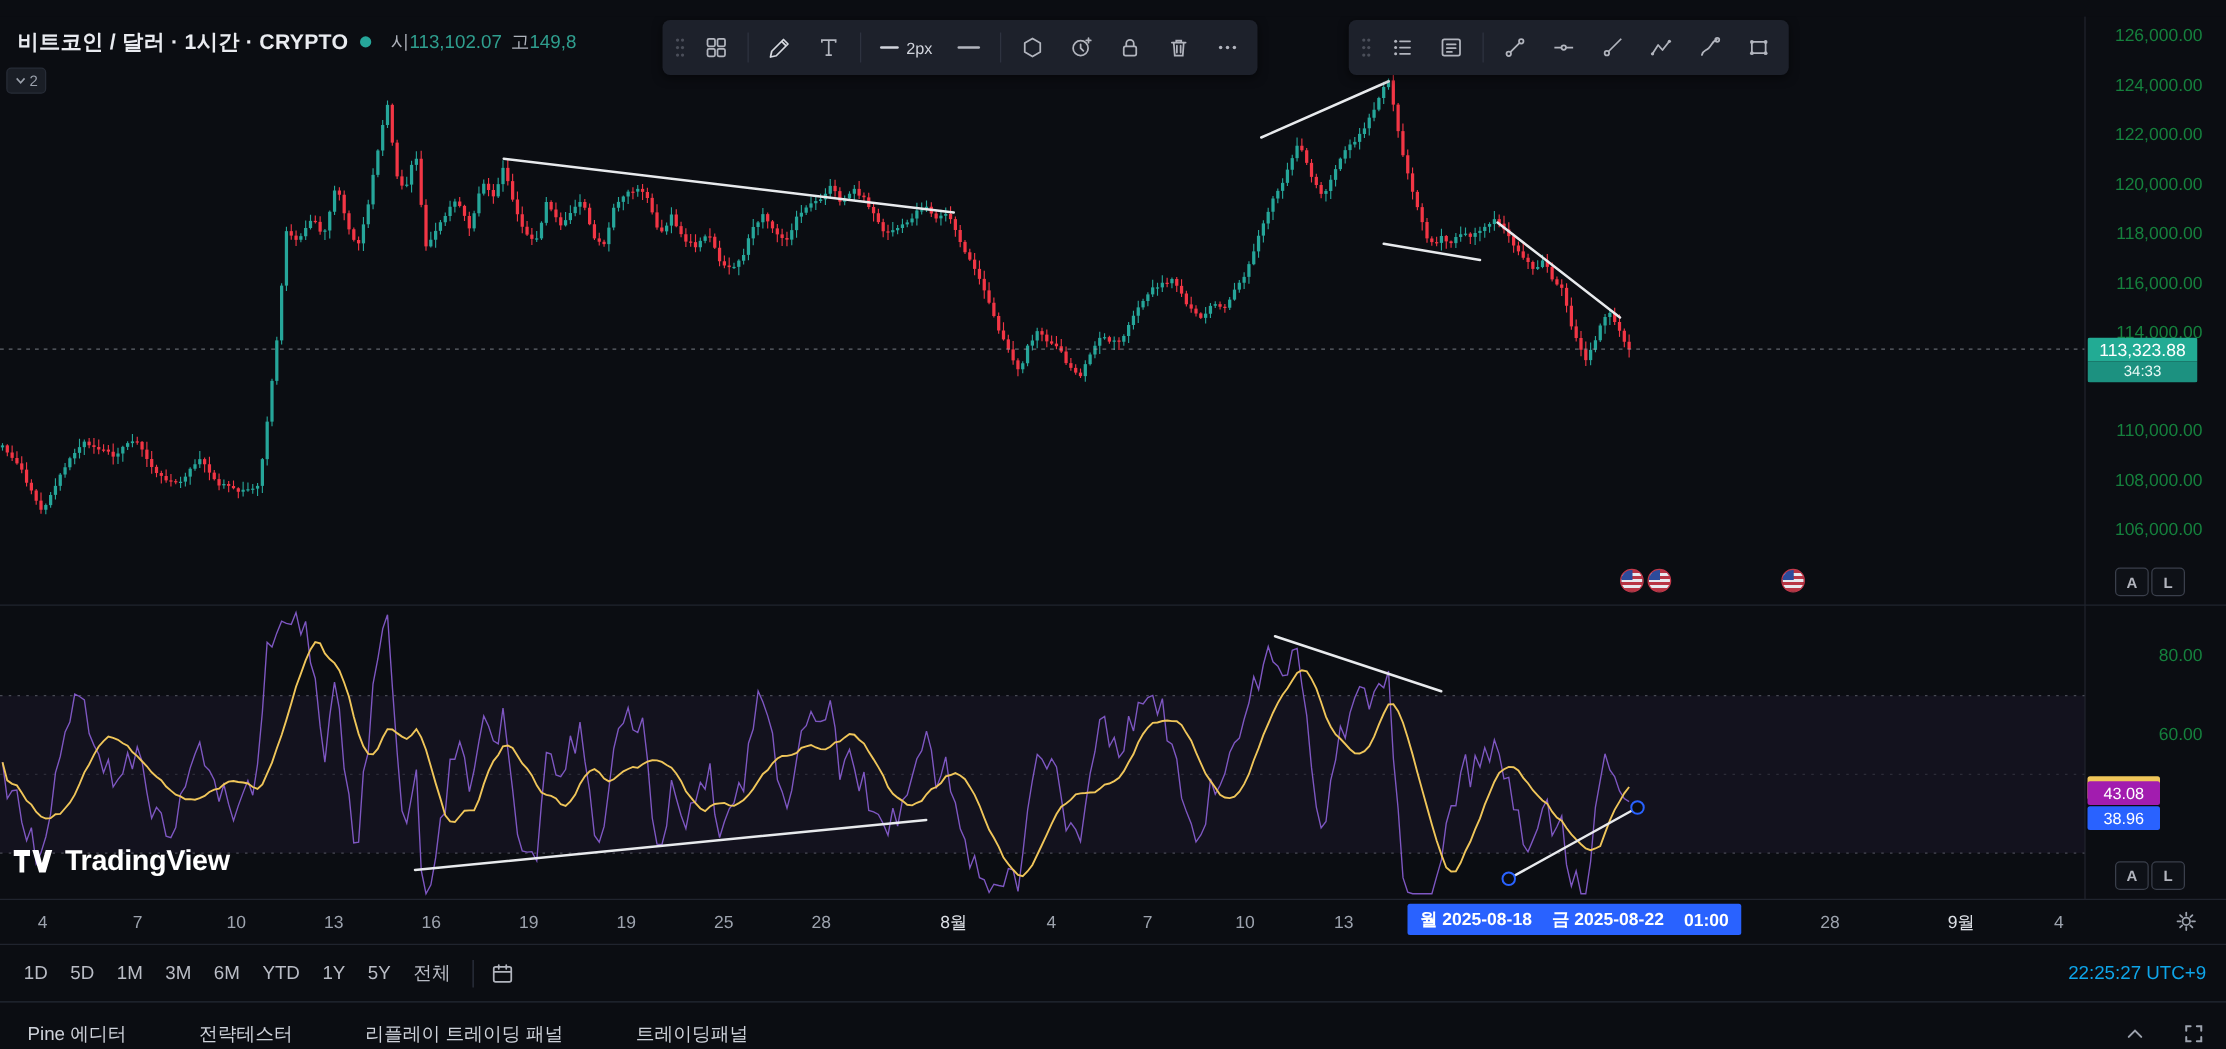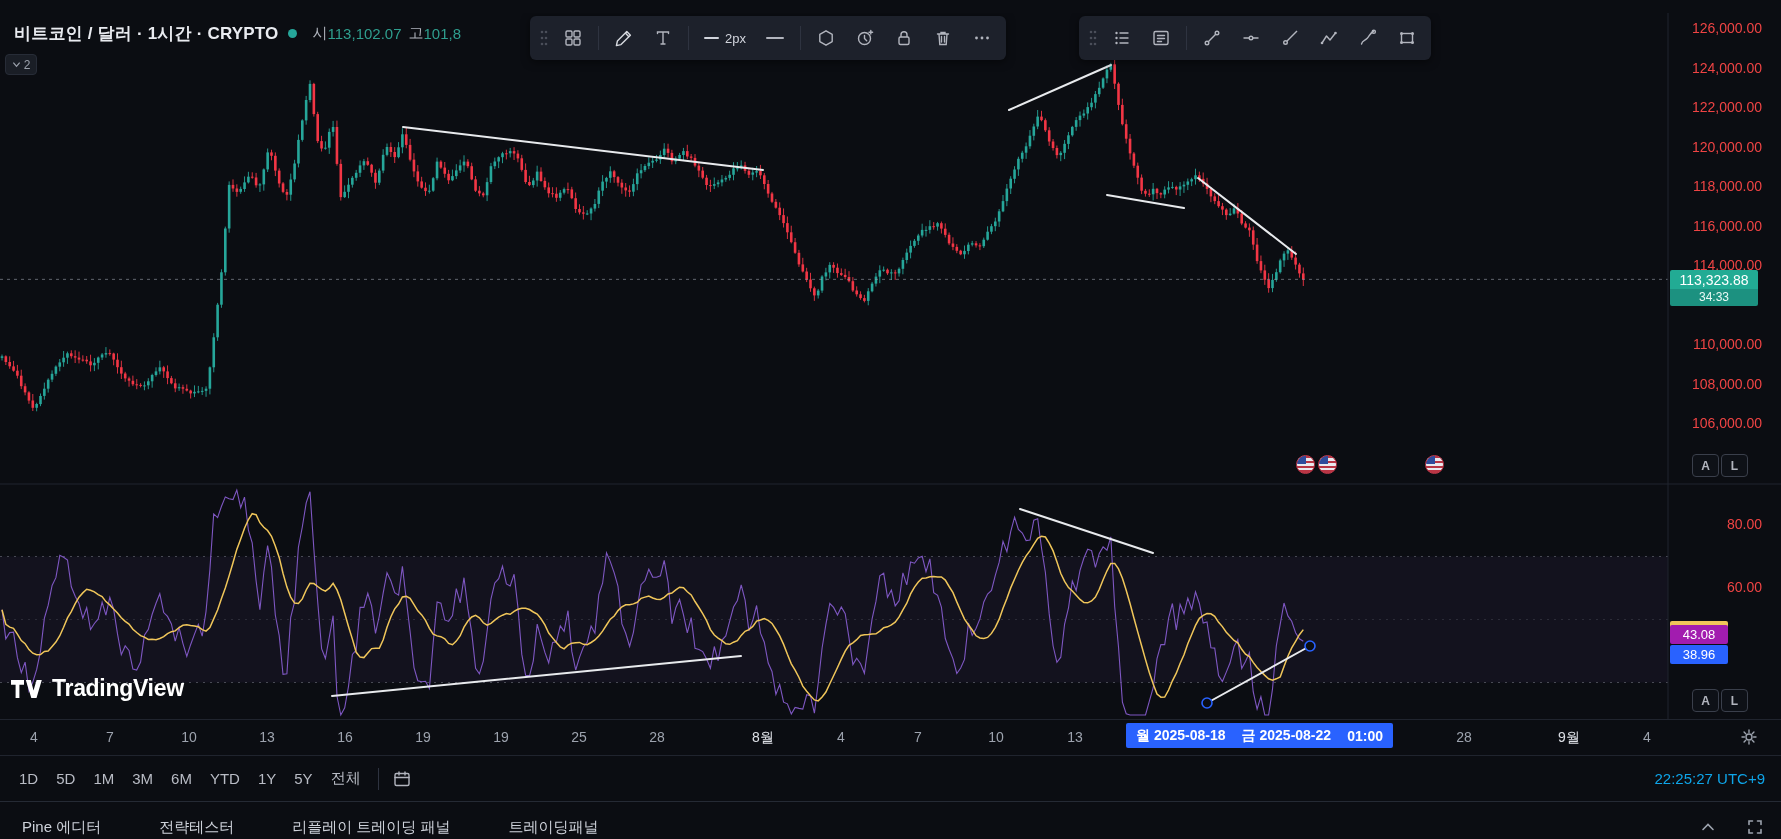--- a/index.html
+++ b/index.html
@@ -24,21 +24,21 @@
   #toolbar-tools{left:1079px;}
   .tb-btn{min-width:36px;height:34px;display:flex;align-items:center;justify-content:center;gap:6px;
       background:transparent;border:none;border-radius:4px;cursor:pointer;color:#d1d4dc;padding:0;}
   .tb-div{width:1px;height:24px;background:#2e3340;margin:0 4px;}
   .dash-s{display:inline-block;width:15px;height:2px;background:#d1d4dc;border-radius:1px;}
   .dash-l{display:inline-block;width:18px;height:2px;background:#b2b5be;border-radius:1px;}
   .tb-label{font-size:13px;color:#d1d4dc;}
 
   
   .axis-label{position:absolute;left:1670px;width:100px;text-align:right;padding-right:8px;box-sizing:border-box;
-      font-size:14px;color:#ef4444;}
+      font-size:14px;color:#15803d;}
   #price-badge{position:absolute;left:1670px;top:257px;width:88px;border-radius:2px;overflow:hidden;text-align:center;z-index:20;}
   .pb-main{background:#22ab94;color:#fff;font-size:14px;font-weight:500;padding:2px 0 1px;}
   .pb-count{background:#1c9180;color:#eafaf6;font-size:12px;padding:1px 0 2px;}
   .ind-badge{position:absolute;left:1670px;width:58px;height:19px;border-radius:2px;display:flex;align-items:center;justify-content:center;
       font-size:13px;font-weight:500;z-index:20;}
   .axis-btn{position:absolute;width:25px;height:21px;border:1px solid #3a3f4b;border-radius:4px;background:#0e1117;color:#b2b5be;
       font-size:12px;font-weight:700;display:flex;align-items:center;justify-content:center;z-index:20;cursor:pointer;}
 
   
   .flag{position:absolute;width:19px;height:19px;border-radius:50%;overflow:hidden;border:1.5px solid #c2394b;box-sizing:border-box;
@@ -776,21 +776,21 @@
       <line x1="1668" y1="0" x2="1668" y2="707" stroke="#20242e"></line>
     </svg>
 
   <div id="symbol-bar">
     <span id="symbol-title">비트코인 / 달러 · 1시간 · CRYPTO</span>
     <span id="market-dot"></span>
     <span class="ohlc">
       <span class="ohlc-label">시</span>
       <span class="ohlc-value">113,102.07</span>
       <span class="ohlc-label">고</span>
-      <span class="ohlc-value">101,8</span>
+      <span class="ohlc-value">149,8</span>
     </span>
   </div>
   <div id="legend-chip">
     <svg width="9" height="9" viewBox="0 0 10 10">
         <path d="M1.5 3l3.5 4 3.5-4" stroke="#9ba1ac" fill="none" stroke-width="1.4"></path>
       </svg>
     <span>2</span>
   </div>
 
   <div id="toolbar-draw" class="float-toolbar">

